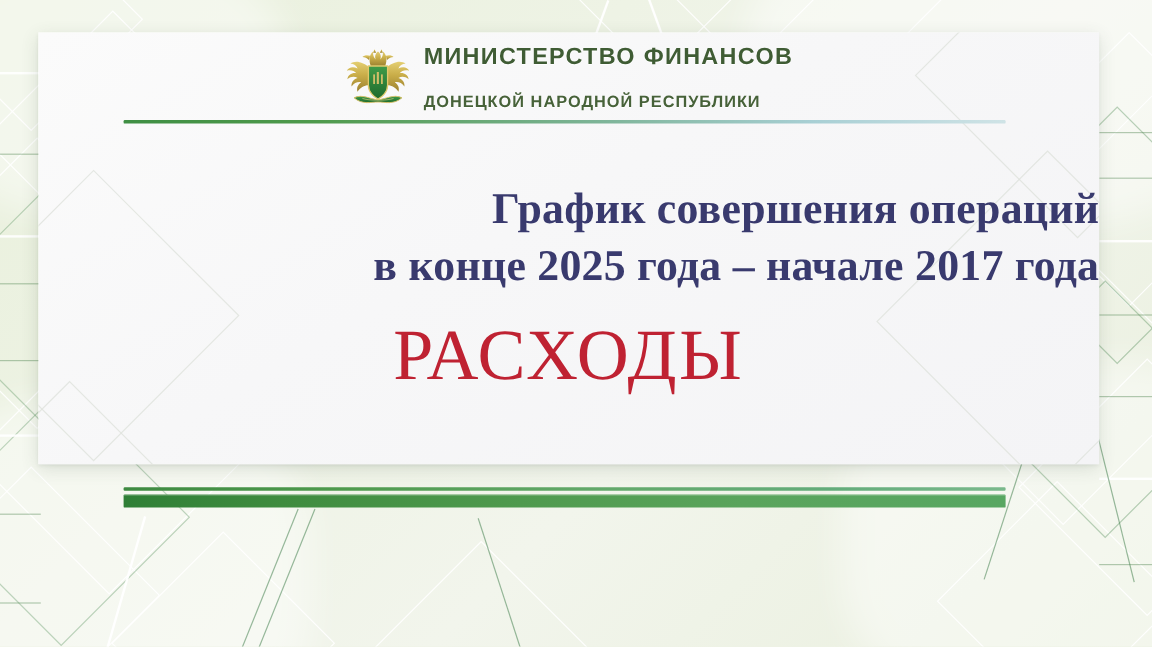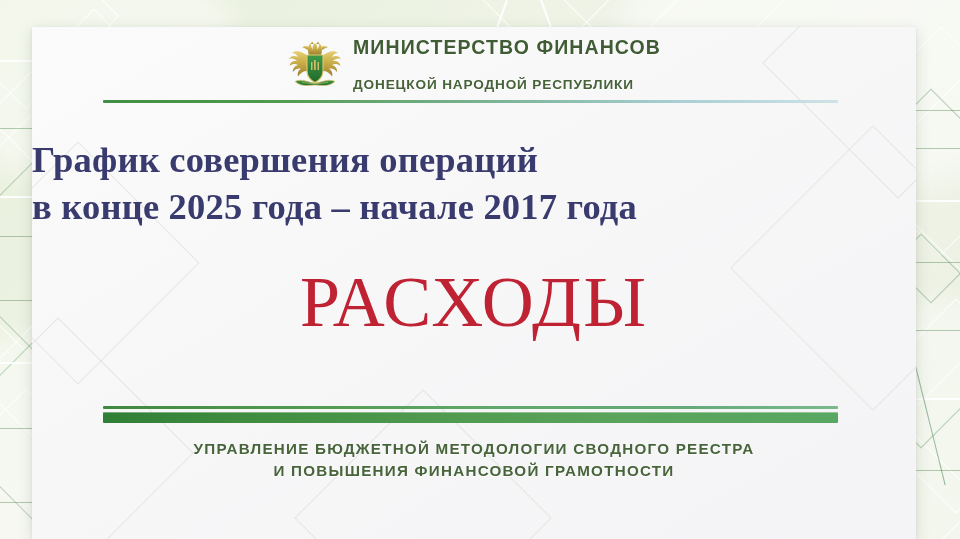--- a/index.html
+++ b/index.html
@@ -63,21 +63,21 @@
     filter: blur(14px);
     border-radius: 40%;
   }
 
   
   .card {
     position: absolute;
     left: 32px;
     top: 27px;
     width: 884px;
-    height: 512px;
+    height: 360px;
     background: linear-gradient(150deg, #fbfbfb 0%, #f7f7f8 45%, #f4f4f6 100%);
     box-shadow: 0 4px 14px rgba(60,80,60,0.16),
                 0 1px 3px rgba(60,80,60,0.10);
   }
   .card-inner-sheen {
     position: absolute;
     inset: 0;
     pointer-events: none;
     overflow: hidden;
   }
@@ -138,41 +138,41 @@
     height: 3px;
     background: linear-gradient(90deg, #3f8f44 0%, #4f9a4c 22%, #7fb59a 55%, #a8cfd4 78%, #cfe3e6 100%);
     border-radius: 1px;
   }
 
   
   .title-block {
     position: absolute;
     left: 0;
     right: 0;
-    top: 110px;
-    text-align: left;
+    top: 124px;
+    text-align: right;
   }
   .title-line {
     font-family: "Liberation Serif", serif;
     font-size: 36.5px;
     font-weight: bold;
     color: #393a6e;
     letter-spacing: 0.2px;
     line-height: 1.28;
     white-space: nowrap;
   }
 
   .headline {
     position: absolute;
     left: 0;
     right: 0;
     top: 239px;
     text-align: center;
     font-family: "Liberation Serif", serif;
-    font-size: 72px;
+    font-size: 60px;
     font-weight: normal;
     color: #bf2232;
     letter-spacing: 2px;
     line-height: 1;
   }
 
   
   .footer-bars {
     position: absolute;
     left: 71px;
@@ -338,19 +338,15 @@
       <div class="title-line">в конце 2025 года – начале 2017 года</div>
     </div>
 
     <div class="headline">РАСХОДЫ</div>
 
     <div class="footer-bars">
       <div class="bar-thin"></div>
       <div class="bar-thick"></div>
     </div>
 
-    <div class="footer-text">
-      <div class="footer-line">УПРАВЛЕНИЕ БЮДЖЕТНОЙ МЕТОДОЛОГИИ СВОДНОГО РЕЕСТРА</div>
-      <div class="footer-line">И ПОВЫШЕНИЯ ФИНАНСОВОЙ ГРАМОТНОСТИ</div>
-    </div>
 
   </div>
 </div>
 
 </body></html>

